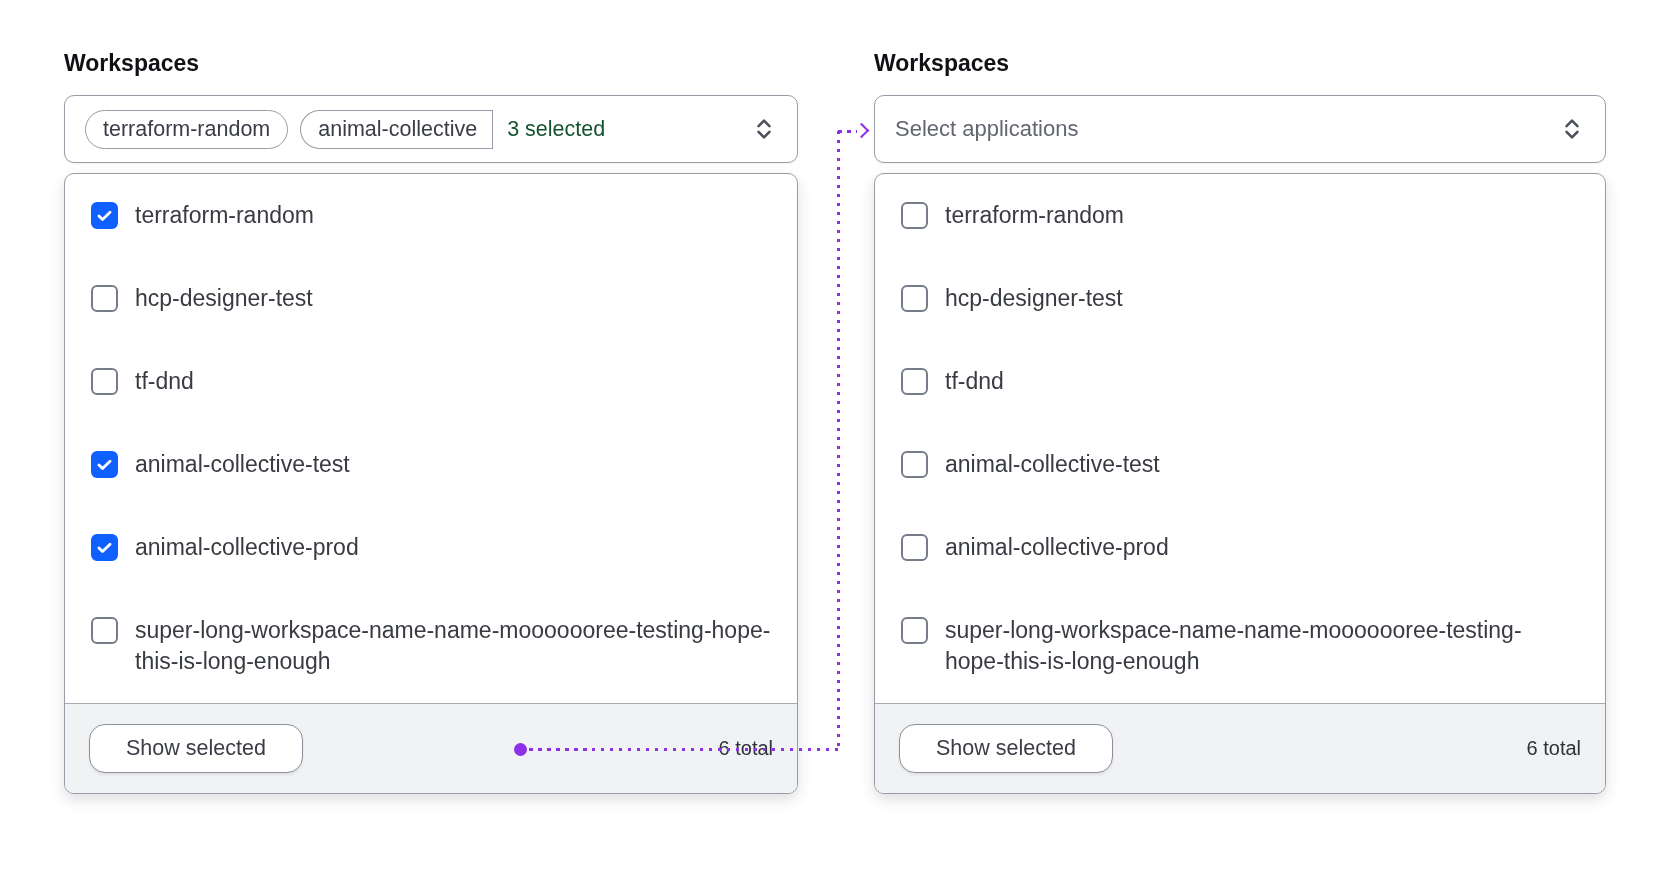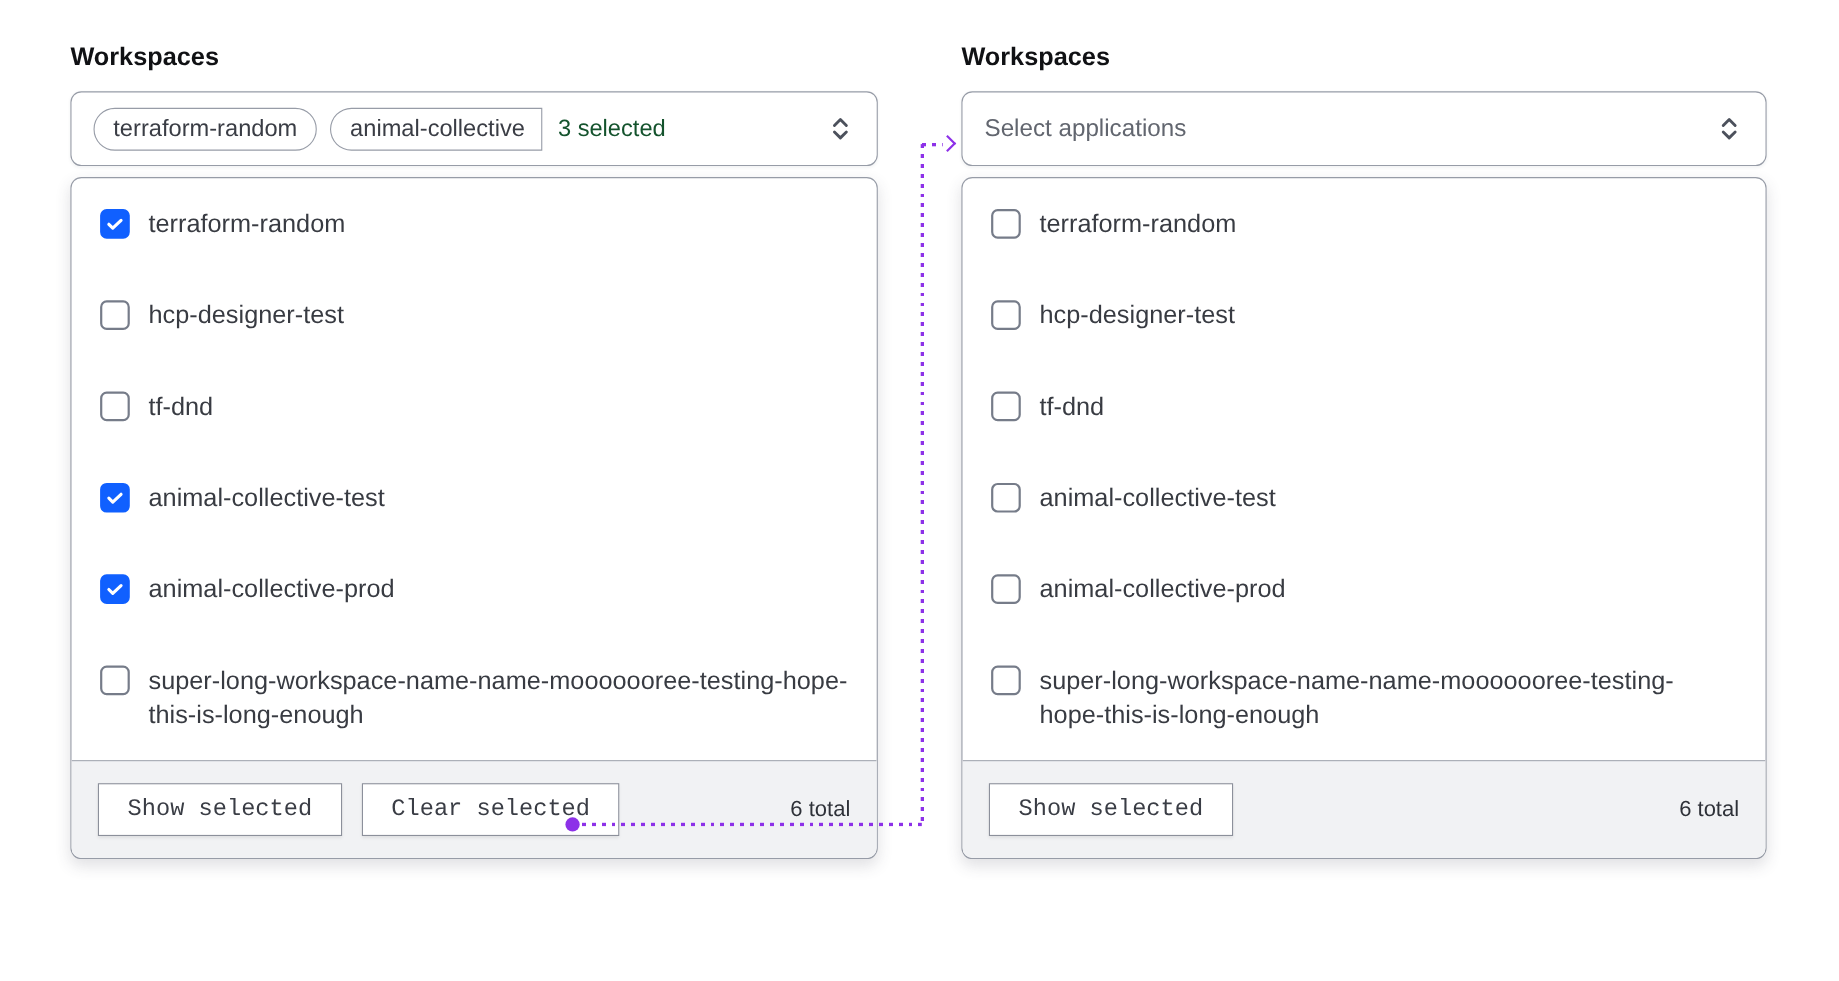--- a/index.html
+++ b/index.html
@@ -1,19 +1,19 @@
 <!DOCTYPE html>
 <html style="--accent-blue: #1060ff; --connector-purple: #8d31e8; --border-strong: #979ca7; --footer-bg: #f1f2f4;"><head>
 <meta charset="utf-8">
 <style>
   html,body{margin:0;padding:0;background:#ffffff;}
   body{font-family:"Liberation Sans","DejaVu Sans",sans-serif;-webkit-font-smoothing:antialiased;}
   .canvas{position:relative;width:1672px;height:892px;background:#fff;overflow:hidden;}
 
-  .col{position:absolute;top:38px;}
+  .col{position:absolute;top:50px;}
   .col.left{left:64px;width:734px;}
   .col.right{left:874px;width:732px;}
 
   .field-label{font-size:23px;font-weight:700;color:#101114;margin:0 0 19px 0;line-height:26px;}
 
   .trigger{height:68px;background:#fff;border:1.5px solid var(--border-strong,#979ca7);border-radius:10px;
     display:flex;align-items:center;padding:0 20px;box-sizing:border-box;box-shadow:0 1px 3px rgba(40,44,60,.06);cursor:pointer;}
   .tags{display:flex;align-items:center;gap:12px;min-width:0;}
   .tag{border:1.5px solid var(--border-strong,#979ca7);border-radius:999px;padding:6px 17px;font-size:21.5px;
     color:#3a3d45;white-space:nowrap;background:#fff;}
@@ -26,22 +26,22 @@
     box-shadow:0 6px 14px rgba(60,64,80,.16);overflow:hidden;}
   .list{padding:0;}
   .row{display:flex;align-items:flex-start;gap:17px;padding:26px 26px;font-size:23px;color:#383b42;line-height:1.35;cursor:pointer;}
   .checkbox{width:27px;height:27px;box-sizing:border-box;border:2px solid #767c89;border-radius:6px;background:#fff;
     flex:none;margin-top:2px;display:flex;align-items:center;justify-content:center;}
   .checkbox.checked{background:var(--accent-blue,#1060ff);border-color:var(--accent-blue,#1060ff);}
   .checkbox svg{display:block;}
   .opt-label{min-width:0;overflow-wrap:anywhere;}
 
   .footer{background:#f1f2f4;border-top:1.5px solid #a5a9b2;display:flex;align-items:center;gap:18px;padding:20px 24px;}
-  .btn{background:#fff;border:1.5px solid #8c909b;border-radius:0;padding:11px 26px;font-size:21.5px;font-weight:500;
-    color:#3a3d45;box-shadow:0 2px 3px rgba(0,0,0,.08);cursor:pointer;font-family:Liberation Mono, monospace;white-space:nowrap;}
+  .btn{background:#fff;border:1.5px solid #8c909b;border-radius:16px;padding:11px 36px;font-size:21.5px;font-weight:500;
+    color:#3a3d45;box-shadow:0 2px 3px rgba(0,0,0,.08);cursor:pointer;font-family:Liberation Sans, sans-serif;white-space:nowrap;}
   .total{margin-left:auto;font-size:20px;color:#2e3138;}
 
   
   .connector{position:absolute;inset:0;pointer-events:none;z-index:20;}
   .c-dot{position:absolute;left:514px;top:743px;width:13px;height:13px;border-radius:50%;background:var(--connector-purple,#8d31e8);}
   .c-h1{position:absolute;left:520px;top:748px;width:318px;height:3px;
     background:repeating-linear-gradient(90deg,var(--connector-purple,#8d31e8) 0 3.5px,transparent 3.5px 9px);}
   .c-v{position:absolute;left:837px;top:131px;width:3px;height:618px;
     background:repeating-linear-gradient(180deg,var(--connector-purple,#8d31e8) 0 3.5px,transparent 3.5px 9px);}
   .c-h2{position:absolute;left:838px;top:130px;width:19px;height:3px;
@@ -106,21 +106,20 @@
             </span>
             <span class="opt-label">animal-collective-prod</span>
           </div>
           <div class="row">
             <span class="checkbox"></span>
             <span class="opt-label">super-long-workspace-name-name-mooooooree-testing-hope-this-is-long-enough</span>
           </div>
         </div>
       <div class="footer">
         <button class="btn">Show selected</button>
-        <button class="btn">Clear selected</button>
         <span class="total">6 total</span>
       </div>
     </div>
   </div>
 
   <div class="col right">
     <div class="field-label">Workspaces</div>
 
     <div class="trigger">
       <span class="placeholder">Select applications</span>

